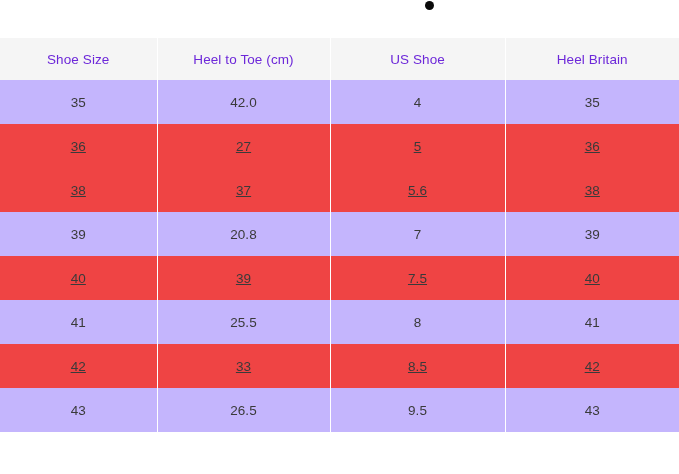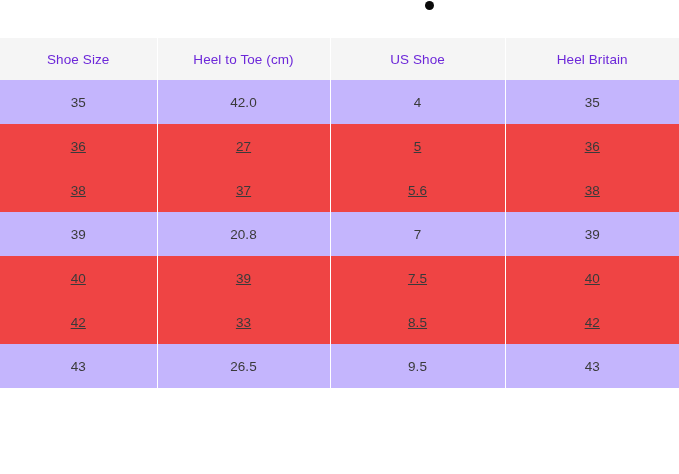--- a/index.html
+++ b/index.html
@@ -138,20 +138,26 @@
           <td>20.8</td>
           <td>7</td>
           <td>39</td>
         </tr>
         <tr class="row-even">
           <td>40</td>
           <td>39</td>
           <td>7.5</td>
           <td>40</td>
         </tr>
+        <tr class="row-odd">
+          <td>41</td>
+          <td>25.5</td>
+          <td>8</td>
+          <td>41</td>
+        </tr>
         <tr class="row-even">
           <td>42</td>
           <td>33</td>
           <td>8.5</td>
           <td>42</td>
         </tr>
         <tr class="row-odd">
           <td>43</td>
           <td>26.5</td>
           <td>9.5</td>

